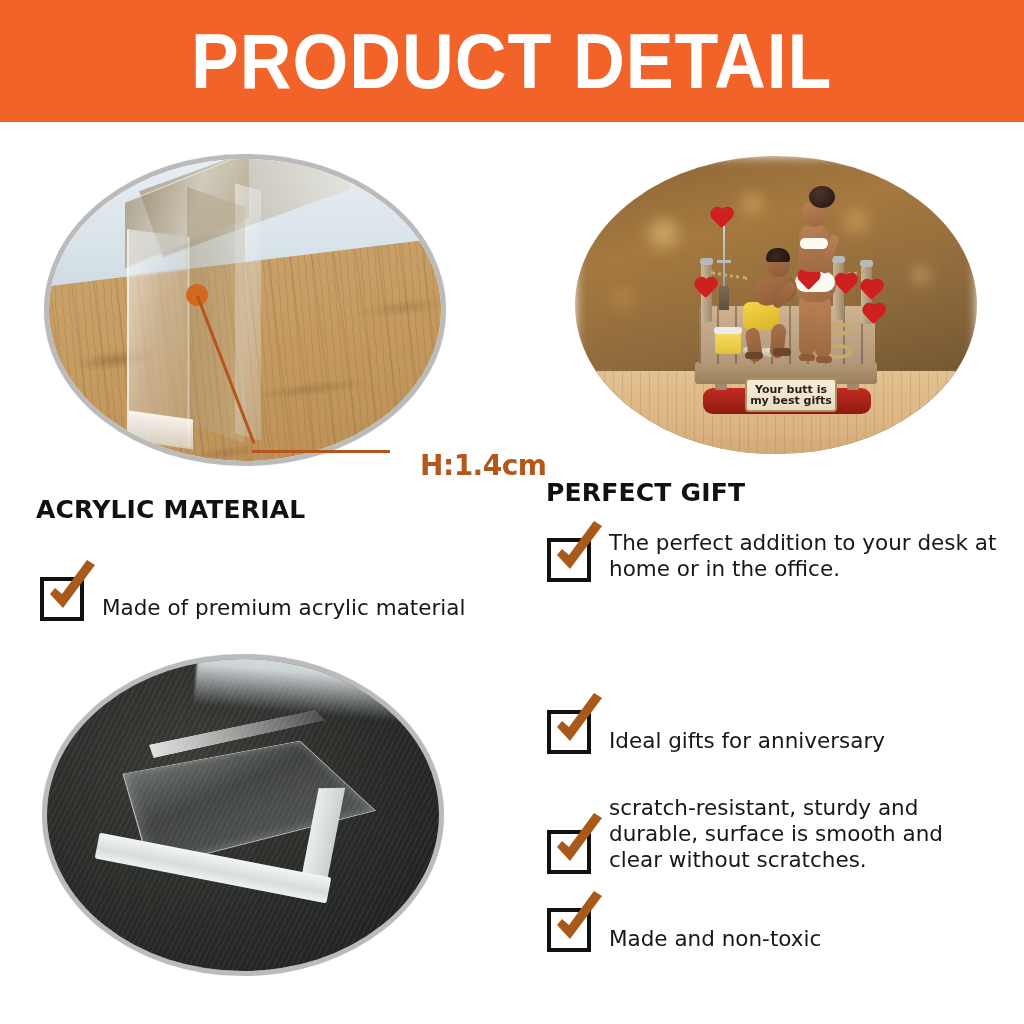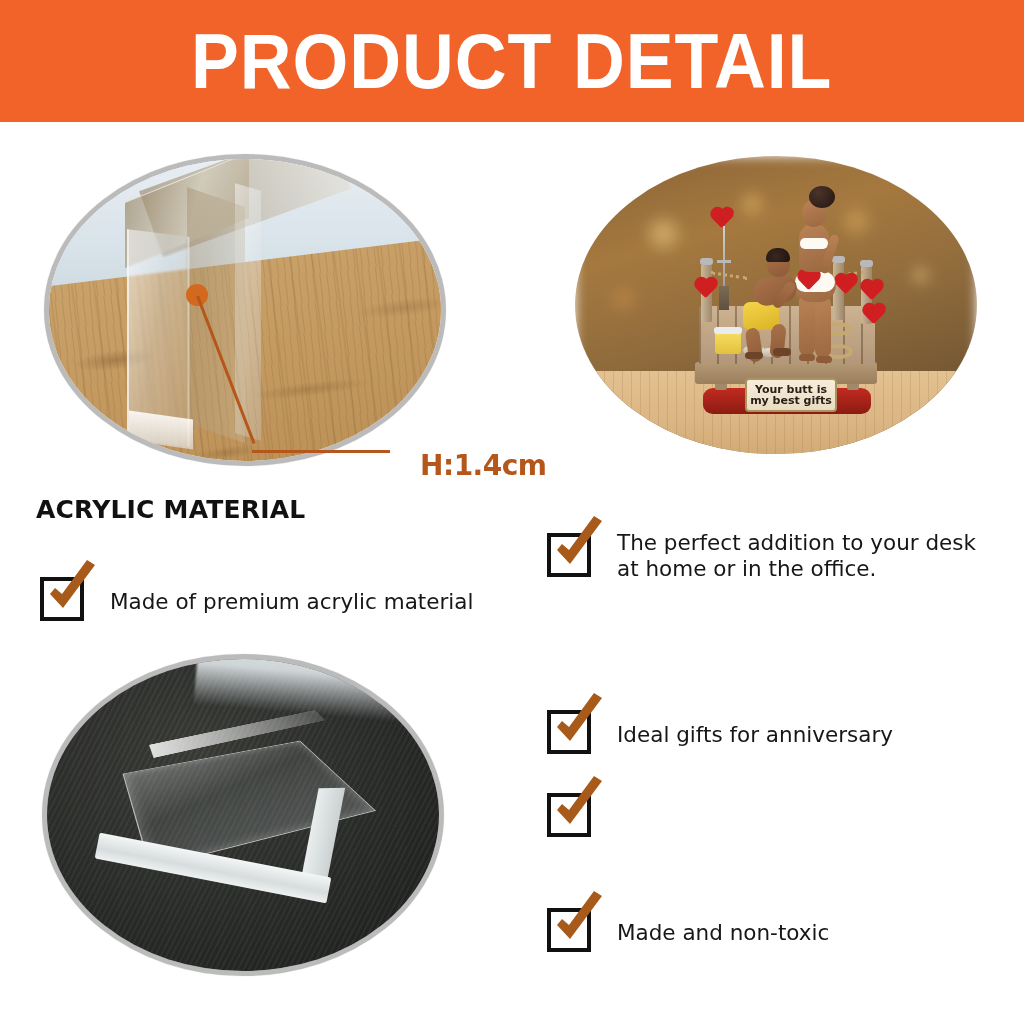--- a/index.html
+++ b/index.html
@@ -317,22 +317,21 @@
     font-family:"DejaVu Sans", sans-serif;
     font-weight:bold;
     font-size:25px;
     color:#111111;
     letter-spacing:.2px;
     white-space:nowrap;
   }
   .feature {
     position:absolute;
     display:flex;
-    align-items:center;
-    gap:8px;
+    align-items:flex-end;
   }
   .checkbox {
     position:relative;
     width:44px; height:44px;
     border:4px solid #111111;
     flex: 0 0 auto;
   }
   .checkbox svg {
     position:absolute;
     left:-1px; top:-17px;
@@ -464,20 +463,21 @@
 
   <div class="oval bordered" id="photo-block">
     <div class="slate"></div>
     <div class="slate-edge"></div>
     <div class="pad-top"></div>
     <div class="pad-gloss"></div>
     <div class="pad-edge-right"></div>
     <div class="pad-edge-front"></div>
   </div>
 
+  <div class="section-title" style="left:546px; top:478px;">PERFECT GIFT</div>
 
   <div class="feature" style="left:547px; top:528px; width:450px;">
     <div class="checkbox">
       <svg viewBox="0 0 56 58">
         <path d="M7 30 L20 44 L52 1 L44 -4 L19 30 L12 24 Z" fill="#A85A1A"></path>
       </svg>
     </div>
     <div class="feature-text tight">The perfect addition to your desk at home or in the office.</div>
   </div>
 
@@ -490,20 +490,21 @@
     </div>
     <div class="feature-text">Ideal gifts for anniversary</div>
   </div>
 
   <div class="feature" style="left:547px; top:793px; width:452px;">
     <div class="checkbox">
       <svg viewBox="0 0 56 58">
         <path d="M7 30 L20 44 L52 1 L44 -4 L19 30 L12 24 Z" fill="#A85A1A"></path>
       </svg>
     </div>
+    <div class="feature-text tight">scratch-resistant, sturdy and durable, surface is smooth and clear without scratches.</div>
   </div>
 
   <div class="feature" style="left:547px; top:908px; width:450px;">
     <div class="checkbox">
       <svg viewBox="0 0 56 58">
         <path d="M7 30 L20 44 L52 1 L44 -4 L19 30 L12 24 Z" fill="#A85A1A"></path>
       </svg>
     </div>
     <div class="feature-text">Made and non-toxic</div>
   </div>

